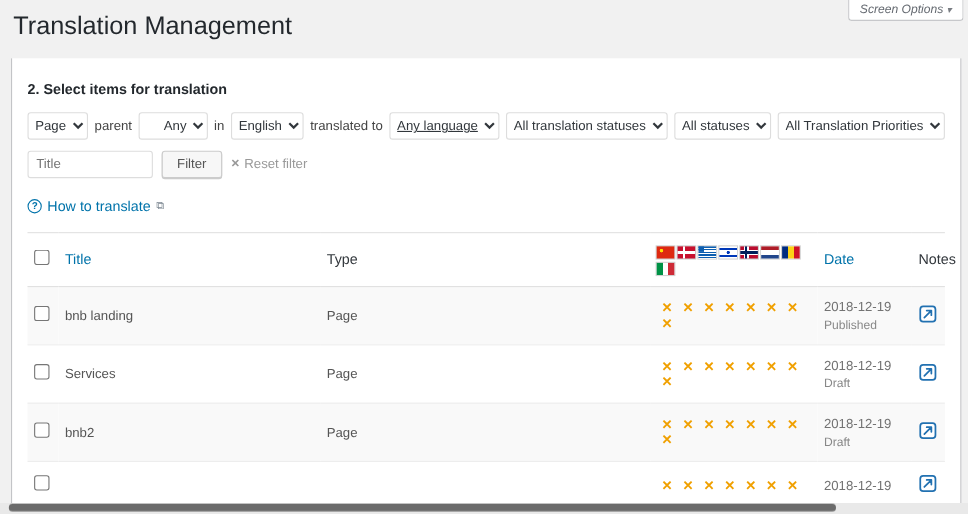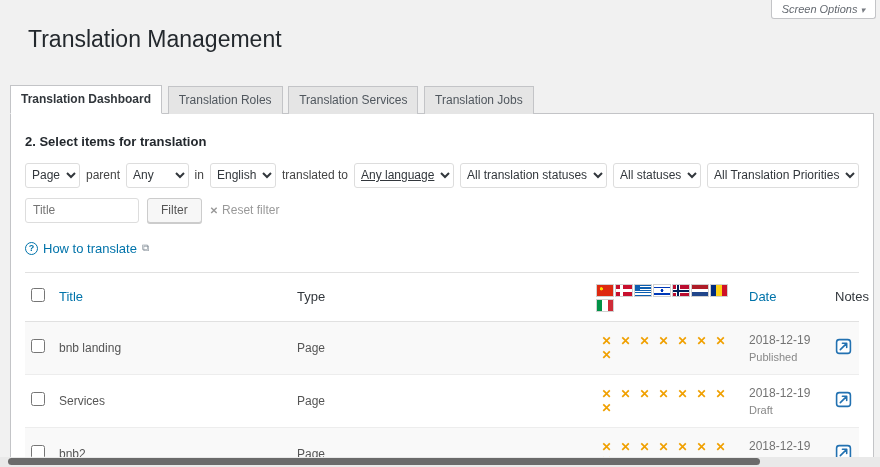--- a/index.html
+++ b/index.html
@@ -18,21 +18,21 @@
     background: #fff; border: 1px solid #c3c4c7; border-top: none;
     border-radius: 0 0 3px 3px;
     padding: 3px 10px; font-size: 11px; color: #646970;
     cursor: pointer; z-index: 5; font-style: italic;
   }
   .screen-options-tab .caret { font-size: 9px; color: #787c82; margin-left: 3px; }
 
   .wrap { margin: 0 6px 0 10px; }
   h1.page-title {
     font-size: 23px; font-weight: 400; color: #23282d;
-    margin: 16px; padding: 9px 0 14px 2px; line-height: 1.3;
+    margin: 0; padding: 9px 0 14px 2px; line-height: 1.3;
   }
 
   
   .nav-tabs { border-bottom: 1px solid #c3c4c7; padding-left: 0; }
   .tab {
     display: inline-block; vertical-align: bottom;
     border: 1px solid #c3c4c7; border-bottom: none;
     background: #e5e5e5; color: #50575e;
     padding: 5px 10px; font-size: 12px; line-height: 1.4;
     margin: 0 2px -1px 0; cursor: pointer; text-decoration: none;
@@ -51,21 +51,21 @@
 
   
   .filter-row { display: flex; align-items: center; gap: 6px; white-space: nowrap; }
   .filter-row .lbl { font-size: 12px; color: #444; }
   select {
     height: 25px; border: 1px solid #ddd; border-radius: 3px;
     background: #fff; color: #32373c; font-size: 12px;
     font-family: "Liberation Sans", sans-serif; padding: 1px 2px;
   }
   .w-type   { width: 62px; }
-  .w-parent { width: 128px; }
+  .w-parent { width: 128px; text-align: right; }
   .w-lang   { width: 72px; }
   .w-tlang  { width: 106px; text-decoration: underline; }
   .w-tstatus{ width: 188px; }
   .w-status { width: 90px; }
   .w-prio   { width: 158px; }
 
   .filter-row2 { margin-top: 10px; display: flex; align-items: center; gap: 8px; }
   .title-input {
     width: 114px; height: 25px; border: 1px solid #ddd; border-radius: 3px;
     padding: 2px 7px; font-size: 12px; color: #32373c;
@@ -160,26 +160,20 @@
 </head>
 <body>
 
 <div class="screen-options-tab">
   <span>Screen Options</span><span class="caret">▾</span>
 </div>
 
 <div class="wrap">
   <h1 class="page-title">Translation Management</h1>
 
-  <nav class="nav-tabs">
-    <a class="tab active">Translation Dashboard</a>
-    <a class="tab">Translation Roles</a>
-    <a class="tab">Translation Services</a>
-    <a class="tab">Translation Jobs</a>
-  </nav>
 
   <div class="panel">
     <div class="section-heading">2. Select items for translation</div>
 
     <div class="filter-row">
       <select class="w-type">
         <option>Page</option>
       </select>
       <span class="lbl">parent</span>
       <select class="w-parent">

